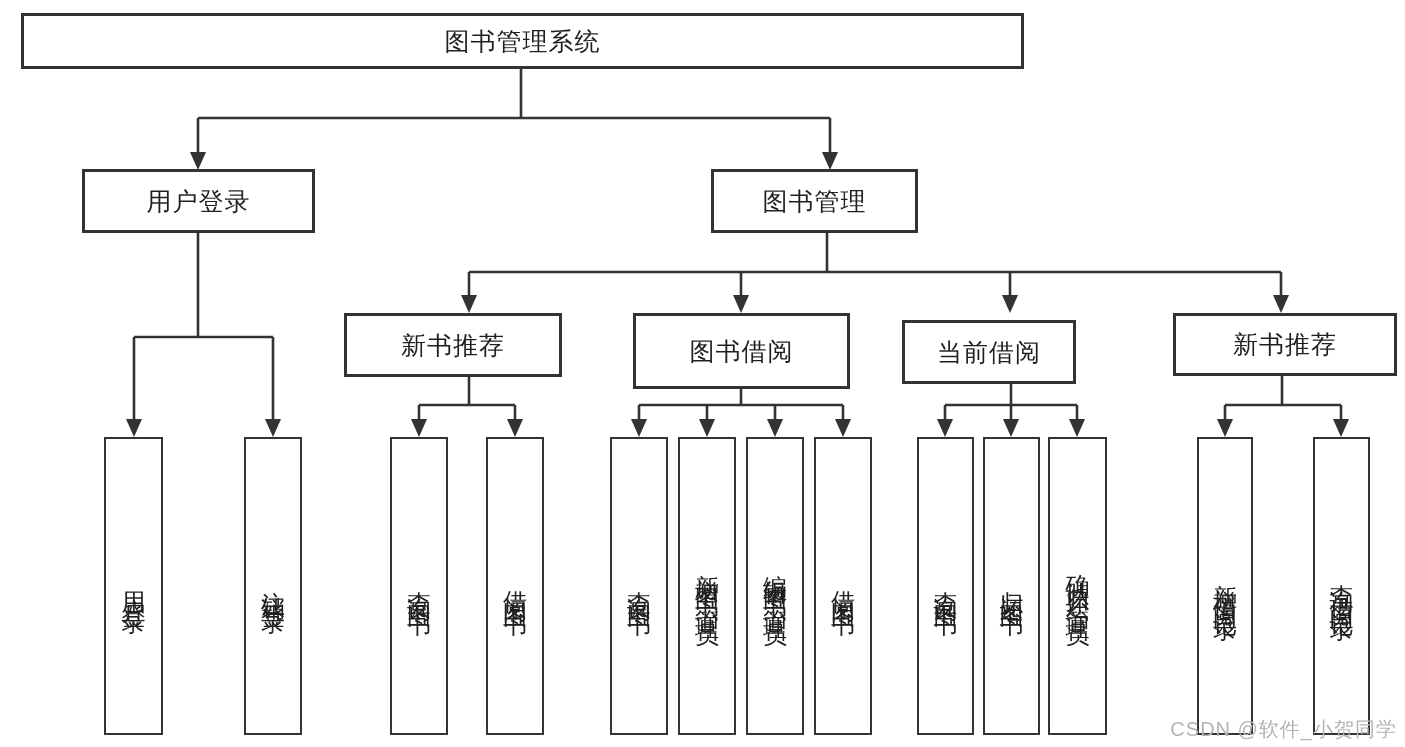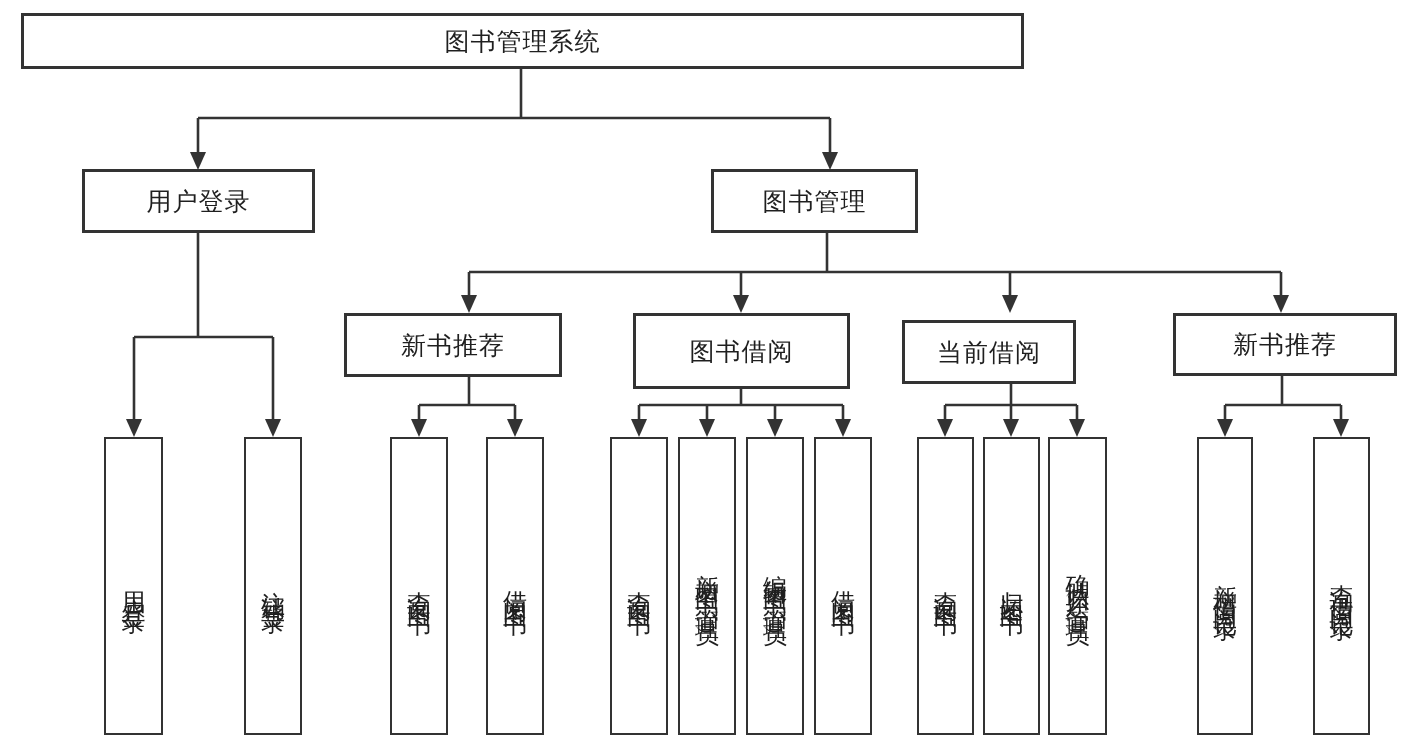--- a/index.html
+++ b/index.html
@@ -174,13 +174,14 @@
     <span class="v-label">确认归还（管理员）</span>
   </div>
 
   <div class="node leaf" style="left:1197px;top:437px;width:56px;height:298px">
     <span class="v-label">新增借阅记录</span>
   </div>
   <div class="node leaf" style="left:1313px;top:437px;width:57px;height:298px">
     <span class="v-label">查询借阅记录</span>
   </div>
 
+  <div class="watermark">CSDN @软件_小贺同学</div>
 </div>
 
 </body></html>

